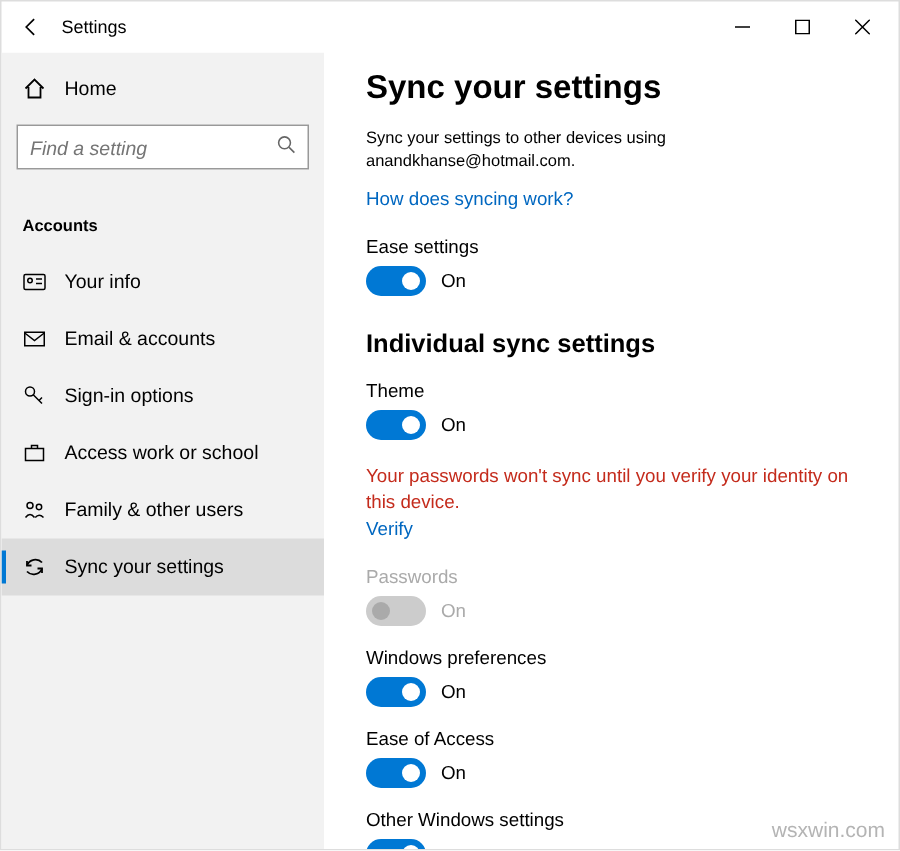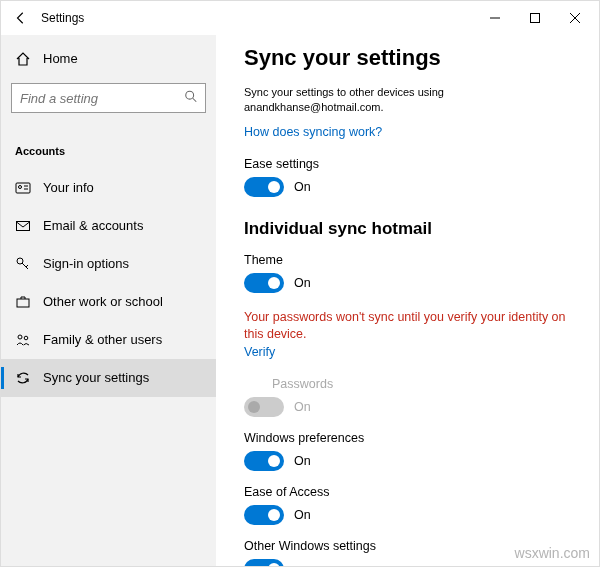--- a/index.html
+++ b/index.html
@@ -146,21 +146,21 @@
   display: inline-block;
   margin-bottom: 4px;
 }
 .setting {
   margin: 14px 0 4px 0;
 }
 .setting-label {
   font-size: 12.5px;
   margin-bottom: 6px;
 }
-.setting-label.disabled { color: #aaa; margin-left: 28px; }
+.setting-label.disabled { color: #aaa; }
 .toggle-row {
   display: flex;
   align-items: center;
   gap: 10px;
 }
 .toggle {
   width: 40px;
   height: 20px;
   border-radius: 10px;
   position: relative;
@@ -292,21 +292,21 @@
         <span>Sign-in options</span>
       </div>
 
       <div class="navitem">
         <span class="navicon">
           <svg width="16" height="16" viewBox="0 0 16 16">
               <rect x="2" y="5" width="12" height="8" stroke="#000" stroke-width="1" fill="none"></rect>
               <path d="M6 5 V3 H10 V5" stroke="#000" stroke-width="1" fill="none"></path>
             </svg>
         </span>
-        <span>Other work or school</span>
+        <span>Access work or school</span>
       </div>
 
       <div class="navitem">
         <span class="navicon">
           <svg width="16" height="16" viewBox="0 0 16 16">
               <circle cx="5" cy="5" r="2" stroke="#000" stroke-width="1" fill="none"></circle>
               <circle cx="11" cy="6" r="1.8" stroke="#000" stroke-width="1" fill="none"></circle>
               <path d="M2 13 Q5 9 8 13 M8.5 13 Q11 10 14 13" stroke="#000" stroke-width="1" fill="none"></path>
             </svg>
         </span>
@@ -330,21 +330,21 @@
       <a class="link">How does syncing work?</a>
 
       <div class="setting">
         <div class="setting-label">Ease settings</div>
         <div class="toggle-row">
           <div class="toggle"></div>
           <span class="toggle-text">On</span>
         </div>
       </div>
 
-      <h2>Individual sync hotmail</h2>
+      <h2>Individual sync settings</h2>
 
       <div class="setting">
         <div class="setting-label">Theme</div>
         <div class="toggle-row">
           <div class="toggle"></div>
           <span class="toggle-text">On</span>
         </div>
       </div>
 
       <p class="warning">Your passwords won't sync until you verify your identity on this device.</p>

